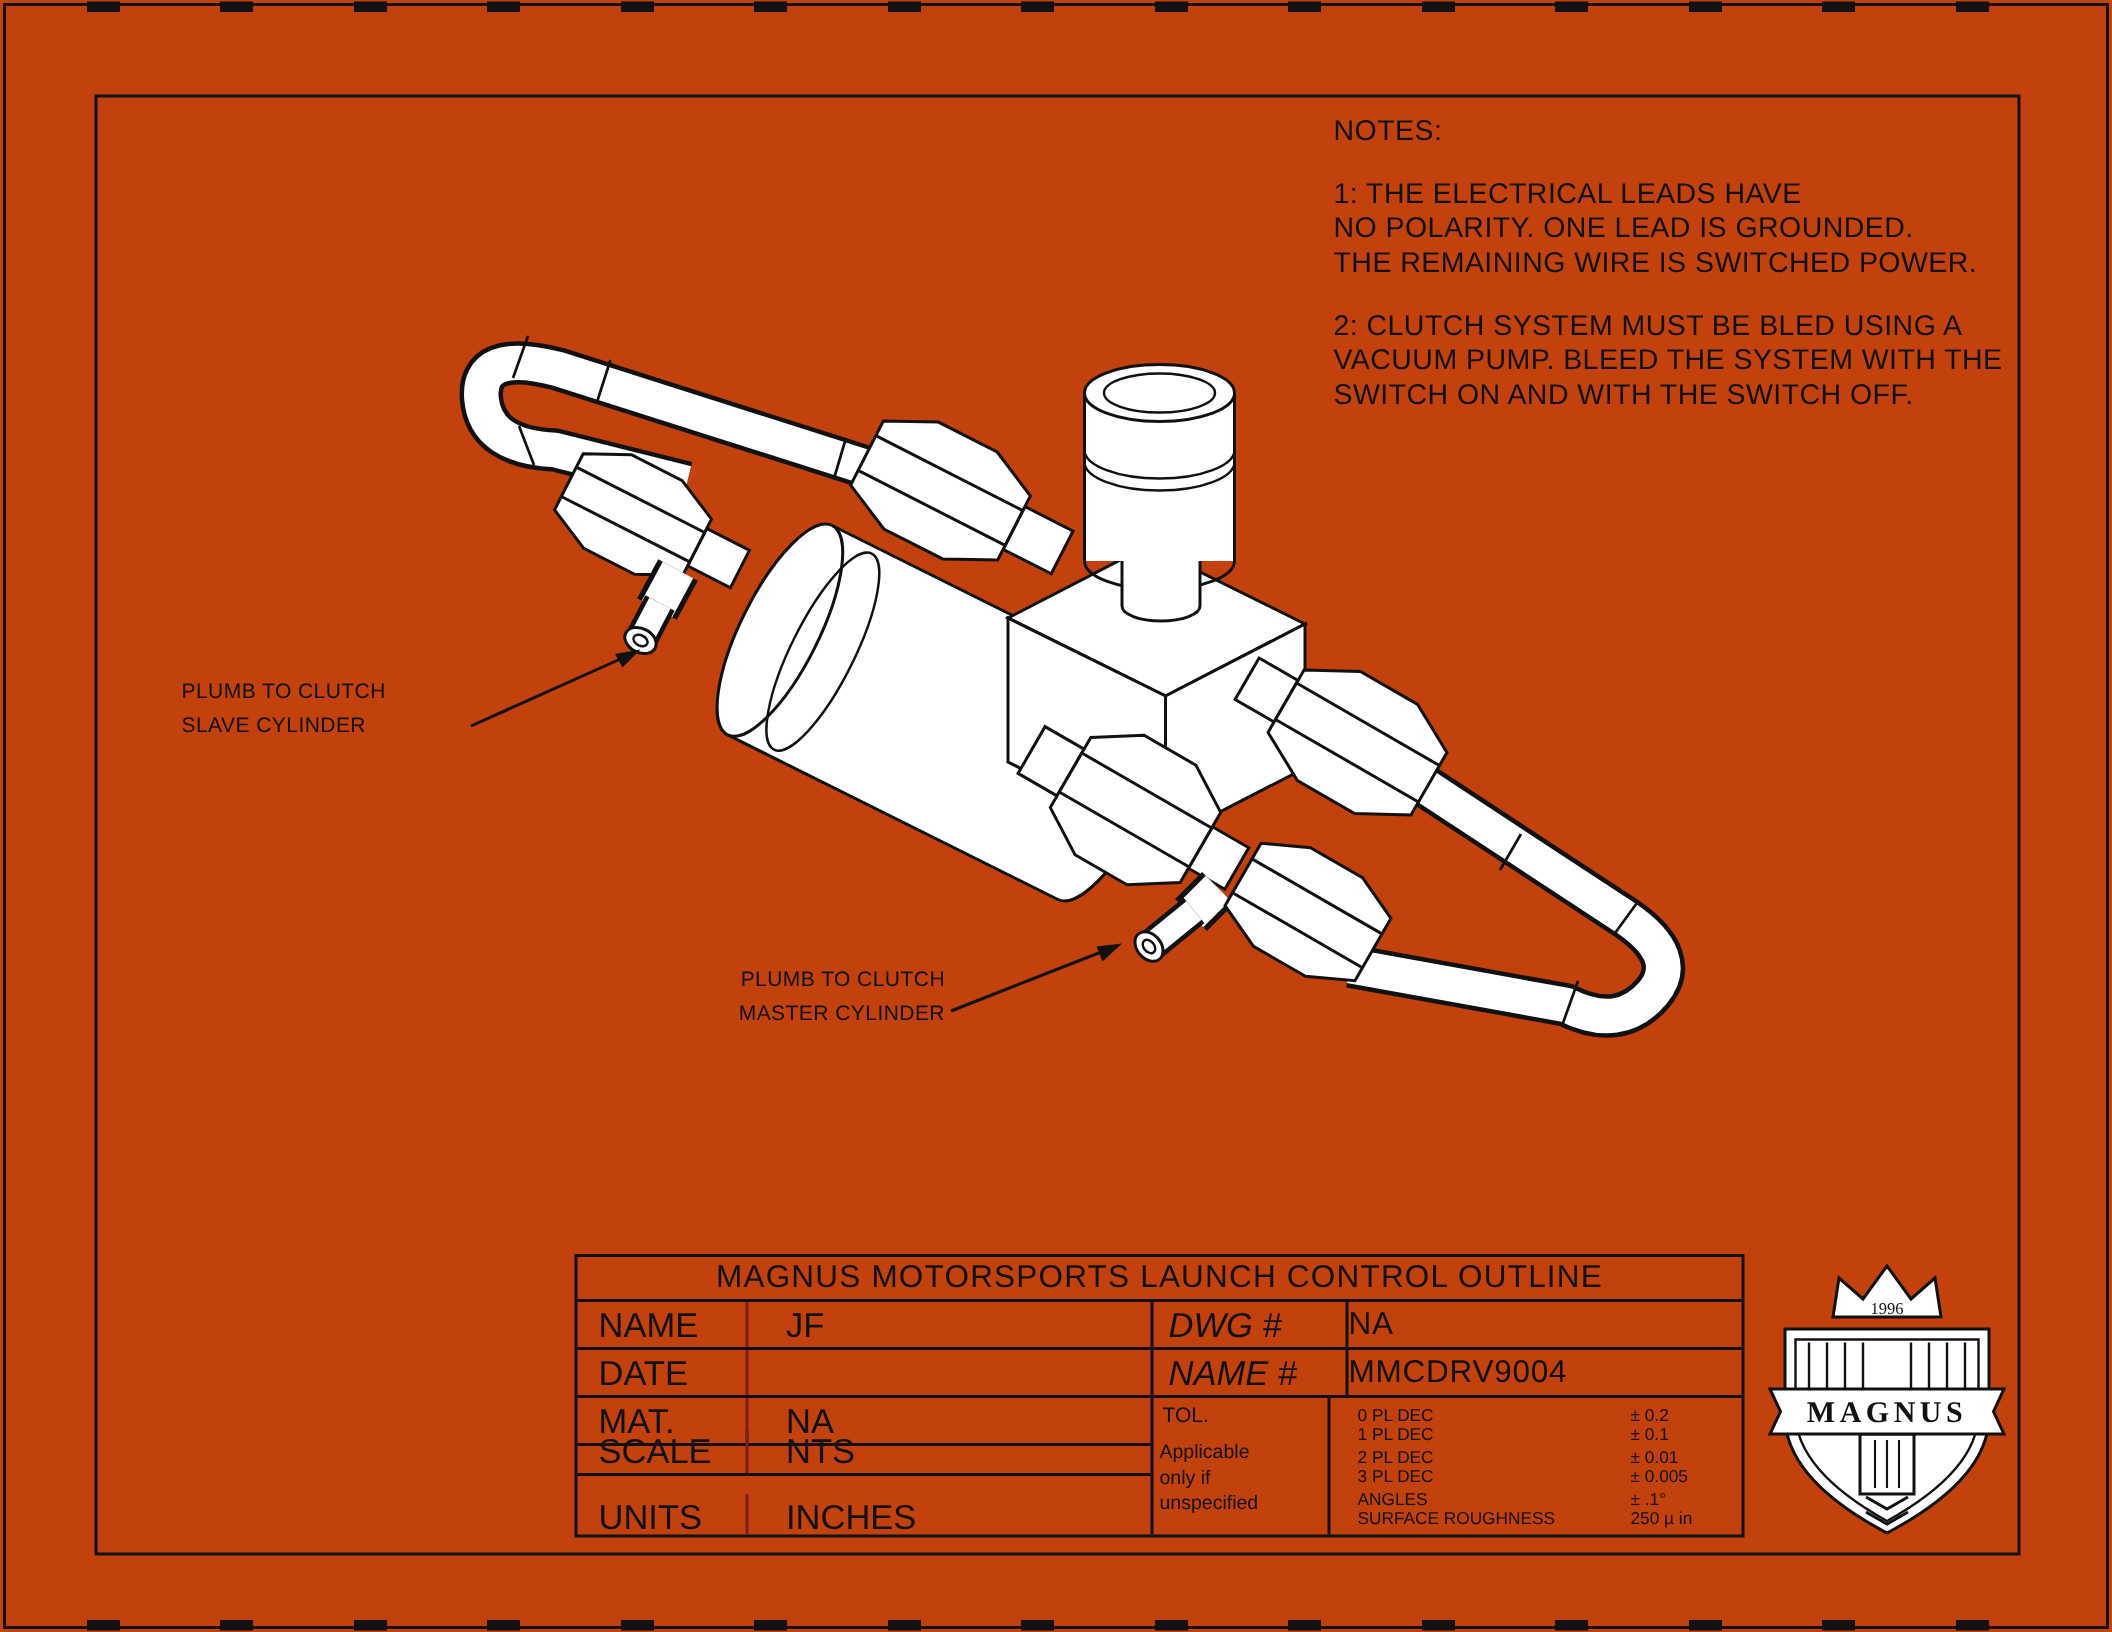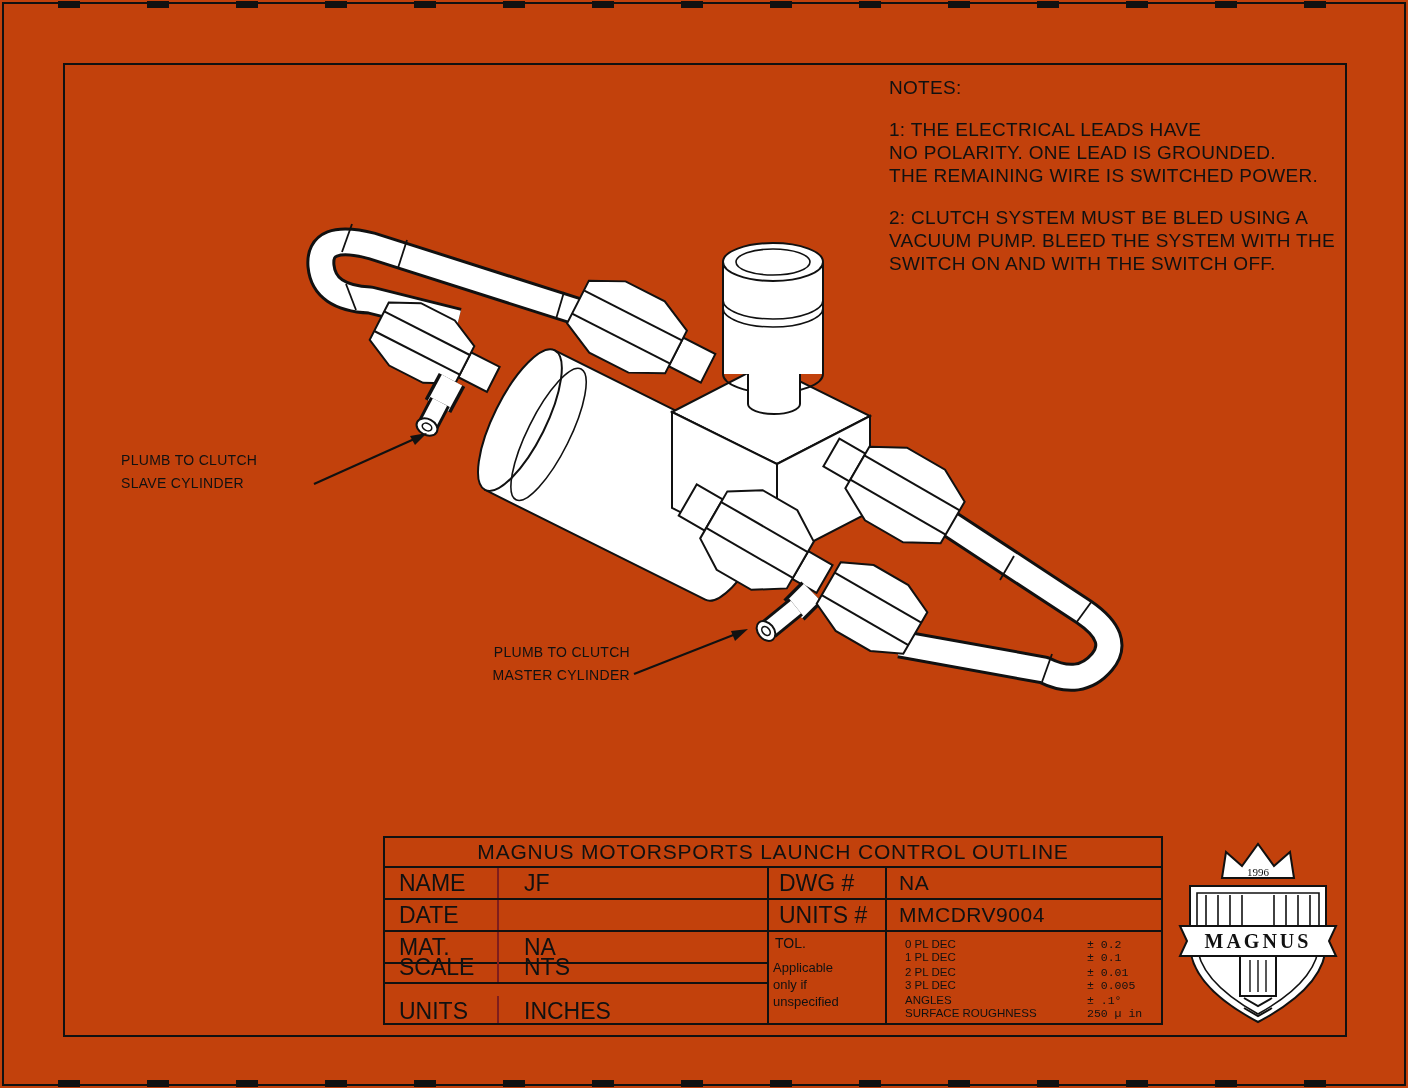--- a/index.html
+++ b/index.html
@@ -29,30 +29,30 @@
   .tb *{box-sizing:border-box;}
   .tb-title{position:absolute;left:0;top:0;width:100%;height:30px;border-bottom:2px solid #111;
             text-align:center;font-size:21px;line-height:28px;letter-spacing:.8px;}
   .tb-row{position:absolute;left:0;width:382px;height:32px;border-bottom:2px solid #111;}
   .tb-row.last{border-bottom:none;}
   .tb-label{position:absolute;left:0;top:0;width:114px;height:100%;border-right:2px solid #7f1d1d;
             font-size:23px;line-height:30px;padding-left:14px;}
   .tb-value{position:absolute;left:129px;top:0;right:0;height:100%;font-size:23px;line-height:30px;padding-left:10px;}
   .tb-right{position:absolute;left:382px;top:30px;width:394px;height:155px;border-left:2px solid #111;}
   .tbr-row{position:absolute;left:0;width:100%;height:32px;border-bottom:2px solid #111;}
-  .tbr-label{position:absolute;left:0;top:0;width:118px;height:100%;border-right:2px solid #111;
-             font-size:23px;line-height:30px;padding-left:10px;}
+  .tbr-label{position:absolute;left:0;top:0;width:130px;height:100%;border-right:2px solid #111;
+             font-size:23px;line-height:30px;padding-left:10px;font-style:italic;}
   .tbr-value{position:absolute;left:120px;top:0;right:0;height:100%;font-size:21px;line-height:30px;padding-left:10px;letter-spacing:.5px;}
   .tol-cell{position:absolute;left:0;top:64px;width:118px;height:91px;border-right:2px solid #111;}
   .tol-label{font-size:14px;padding:3px 0 0 6px;}
   .tol-note{font-size:13px;line-height:17px;padding:8px 0 0 4px;}
   .tol-values{position:absolute;left:120px;top:64px;right:0;height:91px;}
   .tol-row{position:absolute;left:0;width:100%;height:13px;font-size:11.5px;line-height:13px;}
   .tol-name{position:absolute;left:16px;}
-  .tol-val{position:absolute;left:198px;font-family:Liberation Mono, monospace;}
+  .tol-val{position:absolute;left:198px;}
 </style>
 </head>
 <body>
 
 <div id="sheet">
 
   <div class="ticks-top"></div>
   <div class="ticks-bottom"></div>
   <div class="page-border"></div>
   <div class="frame"></div>
@@ -203,21 +203,21 @@
       <div class="tb-label">UNITS</div>
       <div class="tb-value">INCHES</div>
     </div>
 
     <div class="tb-right">
       <div class="tbr-row" style="top:0;">
         <div class="tbr-label">DWG #</div>
         <div class="tbr-value">NA</div>
       </div>
       <div class="tbr-row" style="top:32px;">
-        <div class="tbr-label">UNITS #</div>
+        <div class="tbr-label">NAME #</div>
         <div class="tbr-value">MMCDRV9004</div>
       </div>
       <div class="tol-cell">
         <div class="tol-label">TOL.</div>
         <div class="tol-note multiline">Applicable
 only if
 unspecified</div>
       </div>
       <div class="tol-values">
         <div class="tol-row" style="top:6px;">

